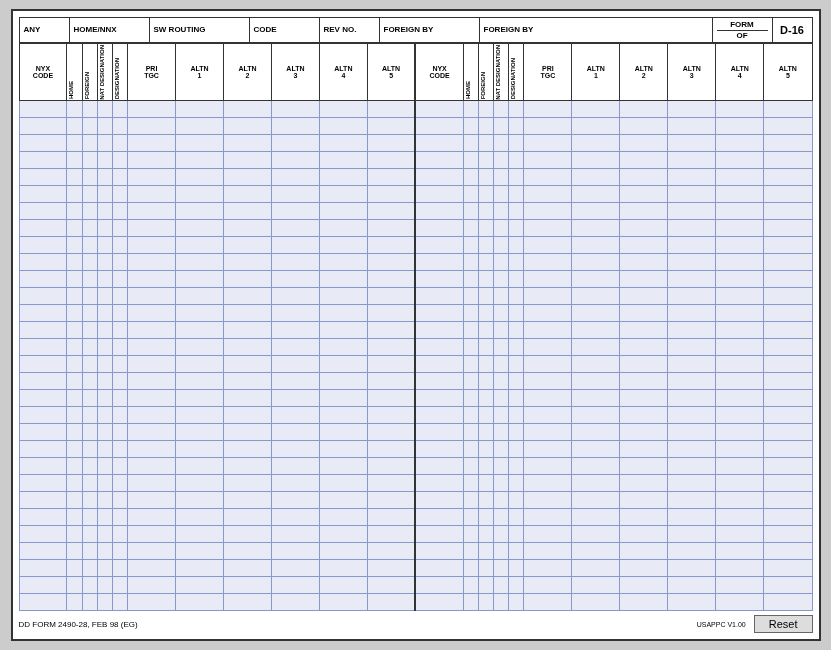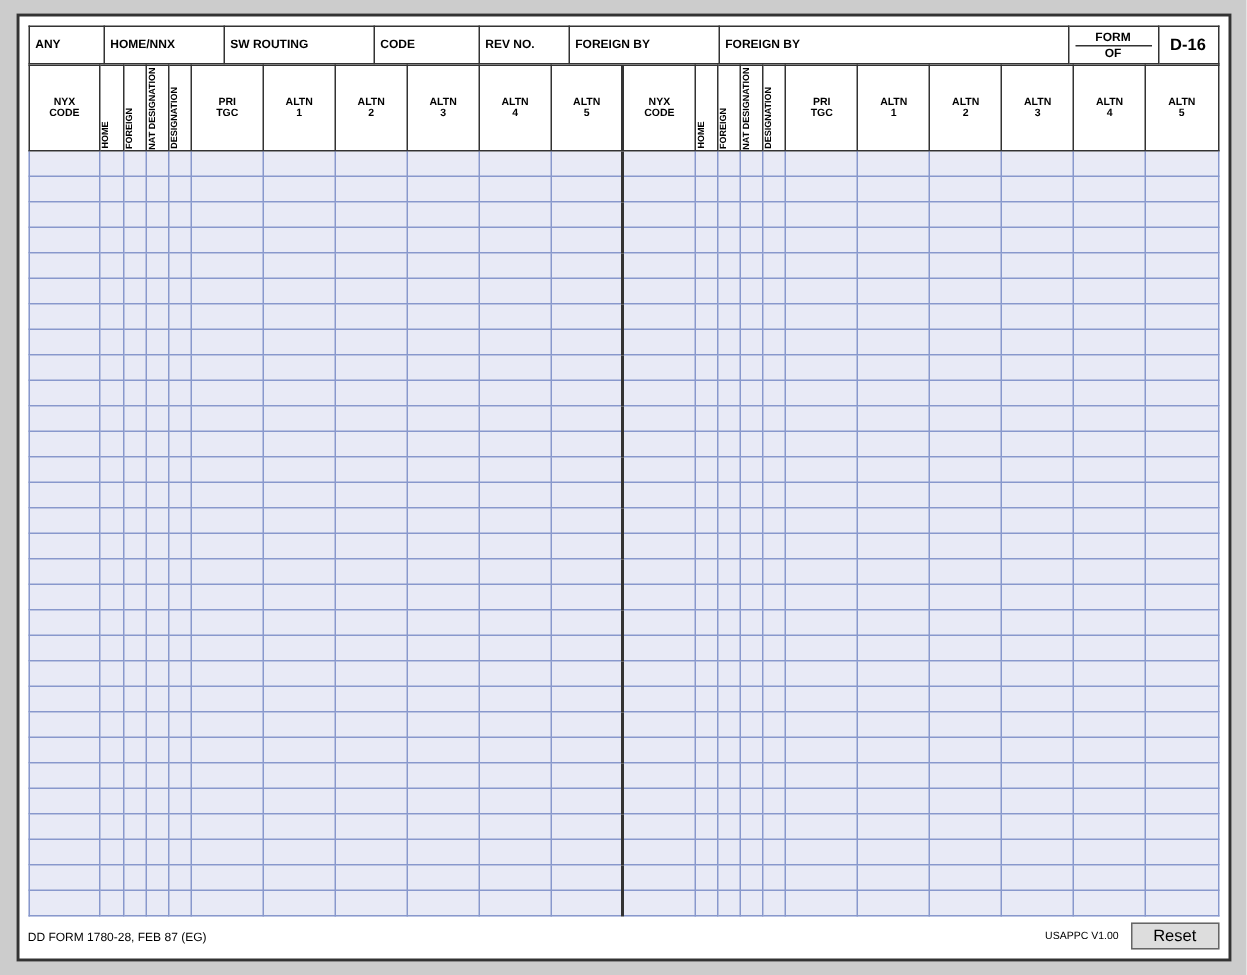--- a/index.html
+++ b/index.html
@@ -863,20 +863,20 @@
           <td style="height: 17px; background: rgb(232, 234, 246); border: 1px solid rgb(136, 152, 204);"></td>
           <td style="height: 17px; background: rgb(232, 234, 246); border: 1px solid rgb(136, 152, 204);"></td>
           <td style="height: 17px; background: rgb(232, 234, 246); border: 1px solid rgb(136, 152, 204);"></td>
           <td style="height: 17px; background: rgb(232, 234, 246); border: 1px solid rgb(136, 152, 204);"></td>
           <td style="height: 17px; background: rgb(232, 234, 246); border: 1px solid rgb(136, 152, 204);"></td>
         </tr>
       </tbody>
   </table>
 
   <div class="footer-row">
-    <span>DD FORM 1780-28, FEB 87 (EG)</span>
+    <span>DD FORM 2490-28, FEB 98 (EG)</span>
     <div style="display:flex; align-items:center; gap:8px;">
       <span class="usappc">USAPPC V1.00</span>
       <button class="reset-btn">Reset</button>
     </div>
   </div>
 
 </div>
 
 </body></html>

